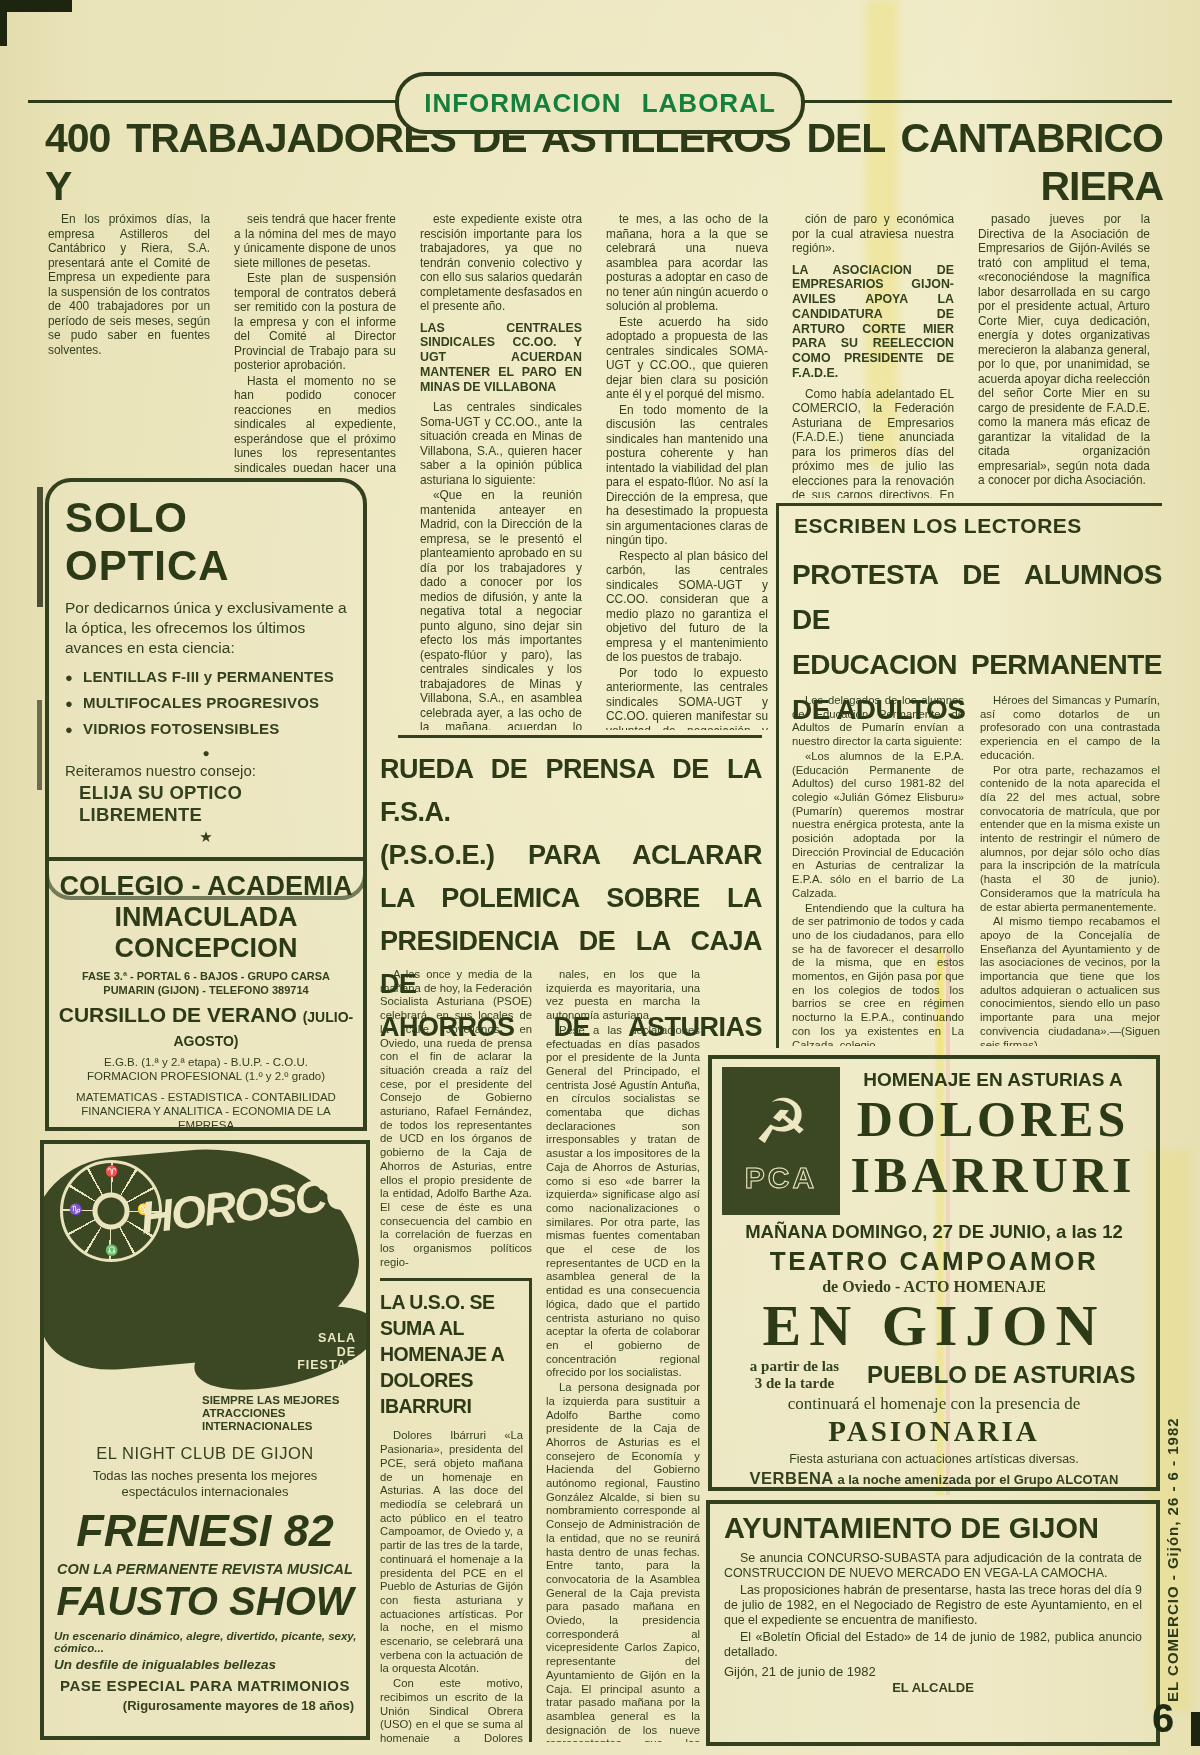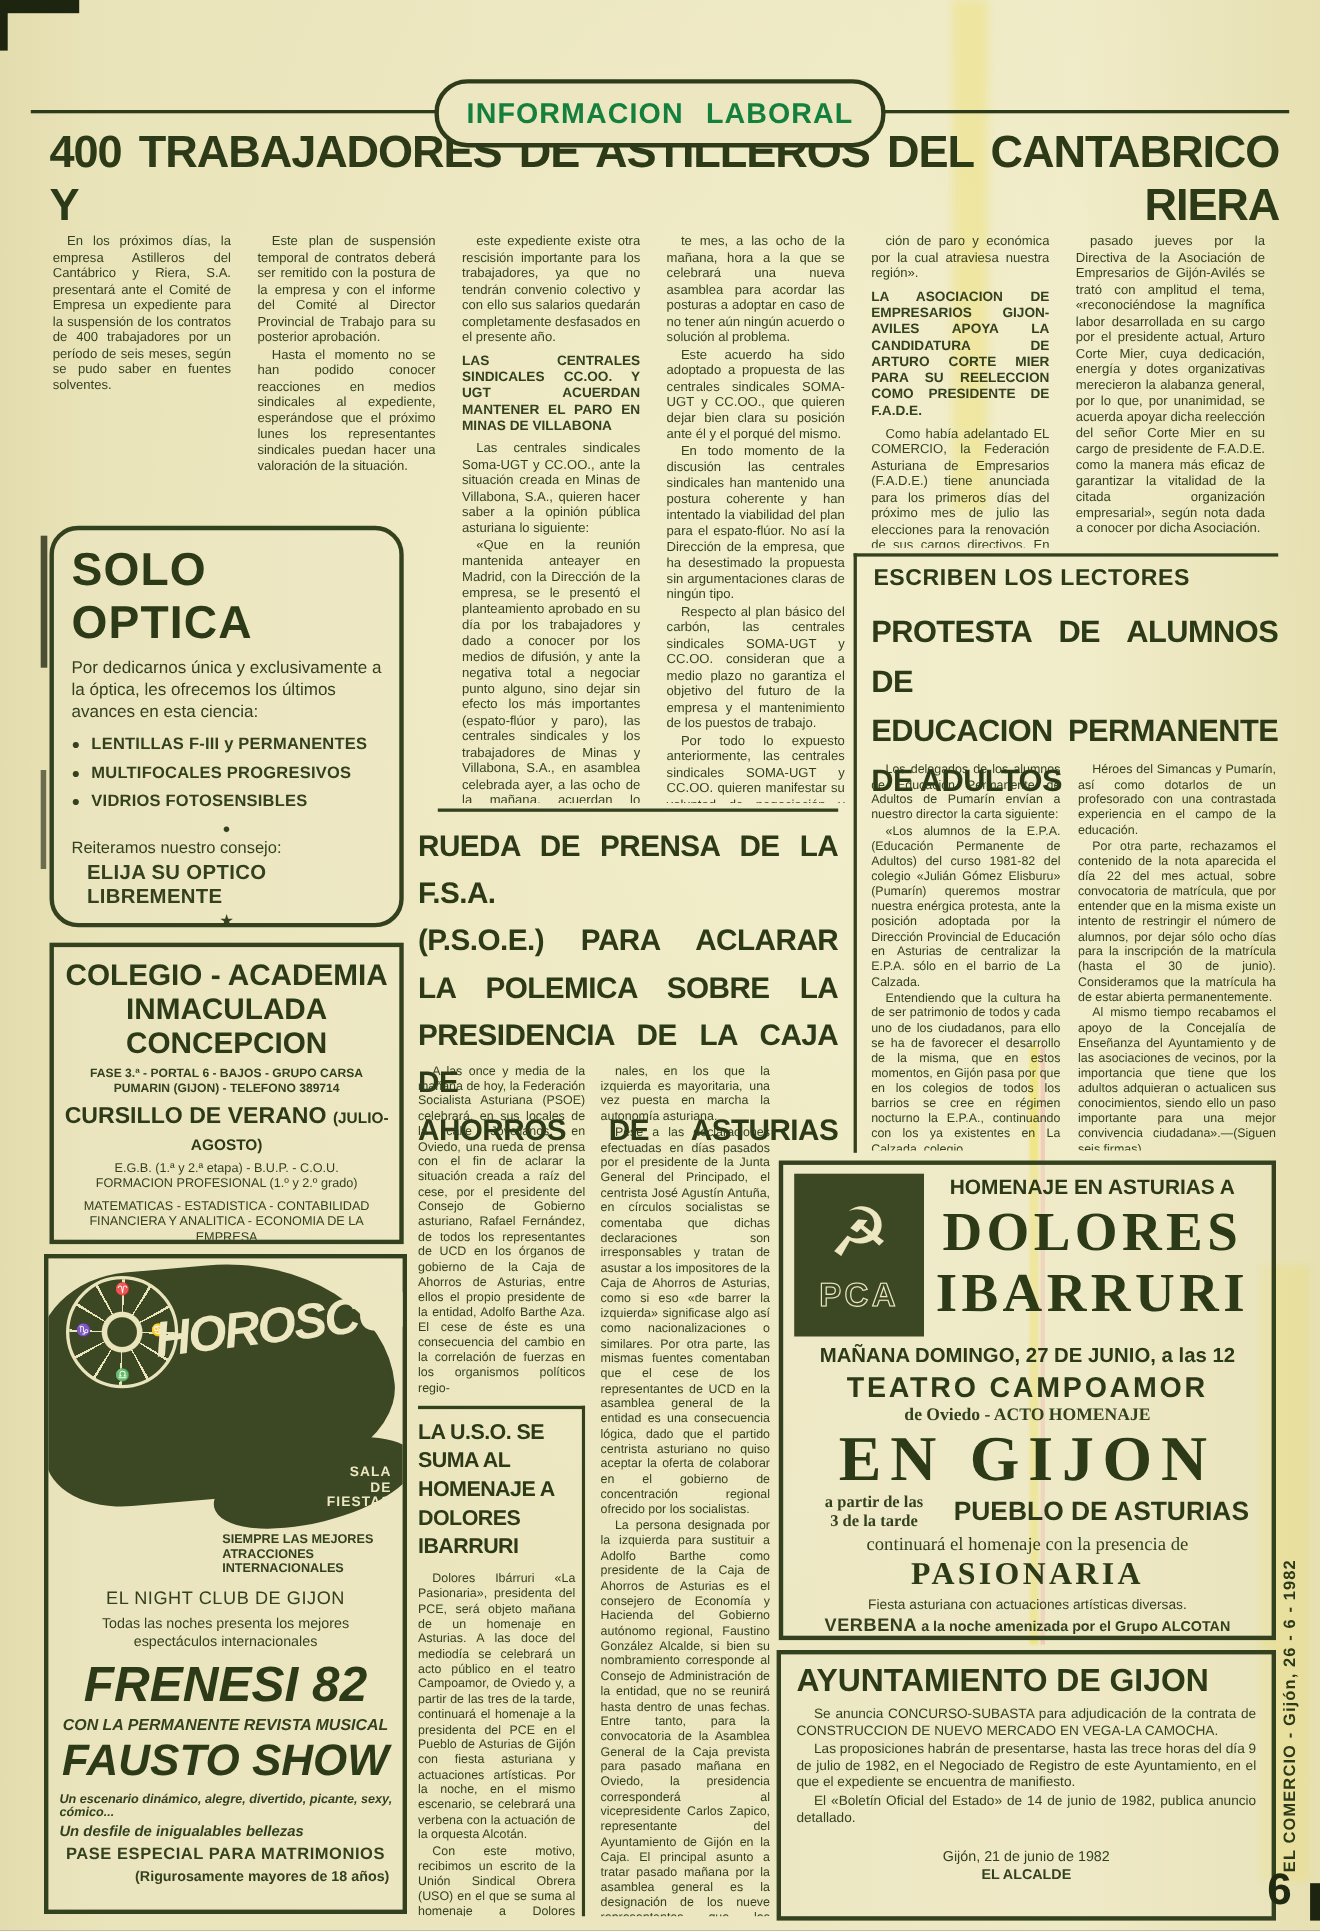--- a/index.html
+++ b/index.html
@@ -35,21 +35,21 @@
   
   .lect-hrule{position:absolute;left:776px;top:503px;width:386px;height:3px;background:#33411f;}
   .lect-vrule{position:absolute;left:776px;top:503px;width:3px;height:545px;background:#33411f;}
   .lect-kicker{position:absolute;left:794px;top:514px;font-size:21px;font-weight:bold;letter-spacing:.5px;color:#2c3a18;}
   .lect-head{position:absolute;left:792px;top:552px;width:370px;color:#2c3a18;}
   .lect-head .jline{font-size:28px;font-weight:bold;line-height:45px;letter-spacing:-0.5px;}
   .lect-head .jline:last-child{text-align-last:left;}
   
   .adbox{position:absolute;border:4px solid #33411f;background:rgba(238,233,200,.35);overflow:hidden;}
   
-  #ad-optica{left:45px;top:478px;width:322px;height:365px;border-radius:26px;padding:12px 16px;box-sizing:border-box;}
+  #ad-optica{left:45px;top:478px;width:322px;height:422px;border-radius:26px;padding:12px 16px;box-sizing:border-box;}
   .optica-title{font-size:42px;font-weight:bold;letter-spacing:1px;text-align:justify;text-align-last:justify;color:#2c3a18;}
   .optica-intro{font-size:15.5px;line-height:20px;margin-top:8px;}
   .optica-bullets{margin-top:10px;}
   .optica-bullet{display:flex;align-items:baseline;font-size:15px;font-weight:bold;margin-bottom:9px;letter-spacing:.2px;}
   .optica-bullet .dot{font-size:13px;margin-right:10px;}
   .optica-middot{text-align:center;font-size:12px;margin:2px 0;}
   .optica-advice-label{font-size:15px;}
   .optica-advice{font-size:18.5px;font-weight:bold;margin:3px 0 0 14px;letter-spacing:.3px;}
   .optica-star{text-align:center;font-size:15px;margin:2px 0;}
   
@@ -114,21 +114,21 @@
   .iba-pasionaria{text-align:center;font-family:"Liberation Serif",serif;font-weight:bold;font-size:29px;
     letter-spacing:3px;margin-top:1px;color:#2c3a18;}
   .iba-fiesta{text-align:center;font-size:12.5px;margin-top:4px;}
   .iba-verbena{text-align:center;font-size:13px;font-weight:bold;margin-top:3px;}
   .iba-verbena .big{font-size:16.5px;letter-spacing:.5px;}
   
   #ad-ayto{left:706px;top:1500px;width:454px;height:246px;padding:8px 14px;box-sizing:border-box;}
   .ayto-title{text-align:left;font-size:29px;font-weight:bold;letter-spacing:0px;color:#2c3a18;}
   .ayto-body{font-size:12.4px;line-height:15px;text-align:justify;margin-top:6px;}
   .ayto-body .para{text-indent:16px;margin-bottom:2px;}
-  .ayto-date{text-align:center;font-size:13px;margin-top:20px;}
+  .ayto-date{font-size:13px;margin-top:4px;}
   .ayto-signer{text-align:center;font-size:13px;font-weight:bold;margin-top:1px;}
   
   .edition-vert{position:absolute;left:1164px;top:1272px;width:26px;height:430px;
     writing-mode:vertical-rl;transform:rotate(180deg);font-size:15px;font-weight:bold;
     letter-spacing:1px;color:#2c3a18;white-space:nowrap;}
   .page-num{position:absolute;left:1152px;top:1696px;font-size:40px;font-weight:bold;color:#1f2a10;}
   .corner-mark-tl{position:absolute;left:0;top:0;width:72px;height:12px;background:#1d2410;}
   .corner-mark-tl2{position:absolute;left:0;top:0;width:7px;height:46px;background:#1d2410;}
   .edge-mark1{position:absolute;left:37px;top:487px;width:6px;height:120px;background:rgba(25,31,10,.75);}
   .edge-mark2{position:absolute;left:37px;top:700px;width:5px;height:90px;background:rgba(25,31,10,.6);}
@@ -159,20 +159,21 @@
   </div>
 
   <div class="lead-head">
       <div class="jline">400 TRABAJADORES DE ASTILLEROS DEL CANTABRICO Y RIERA</div>
     </div>
 
   <div class="newscol" style="left:48px;top:212px;width:162px;height:260px;">
       <p class="para">En los próximos días, la empresa Astilleros del Cantábrico y Riera, S.A. presentará ante el Comité de Empresa un expediente para la suspensión de los contratos de 400 trabajadores por un período de seis meses, según se pudo saber en fuentes solventes.</p>
     </div>
   <div class="newscol" style="left:234px;top:212px;width:162px;height:260px;">
+      <p class="para">seis tendrá que hacer frente a la nómina del mes de mayo y únicamente dispone de unos siete millones de pesetas.</p>
       <p class="para">Este plan de suspensión temporal de contratos deberá ser remitido con la postura de la empresa y con el informe del Comité al Director Provincial de Trabajo para su posterior aprobación.</p>
       <p class="para">Hasta el momento no se han podido conocer reacciones en medios sindicales al expediente, esperándose que el próximo lunes los representantes sindicales puedan hacer una valoración de la situación.</p>
     </div>
   <div class="newscol" style="left:420px;top:212px;width:162px;height:518px;">
     <div>
         <p class="para">este expediente existe otra rescisión importante para los trabajadores, ya que no tendrán convenio colectivo y con ello sus salarios quedarán completamente desfasados en el presente año.</p>
       </div>
     <div class="subhead">LAS CENTRALES SINDICALES CC.OO. Y UGT ACUERDAN MANTENER EL PARO EN MINAS DE VILLABONA</div>
     <div>
         <p class="para">Las centrales sindicales Soma-UGT y CC.OO., ante la situación creada en Minas de Villabona, S.A., quieren hacer saber a la opinión pública asturiana lo siguiente:</p>

